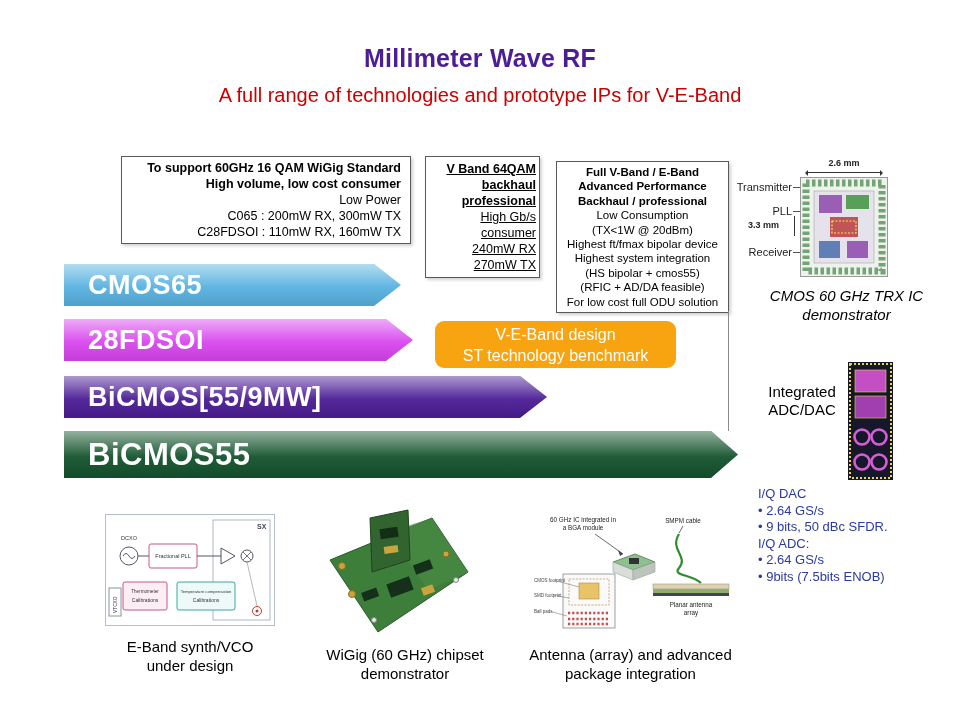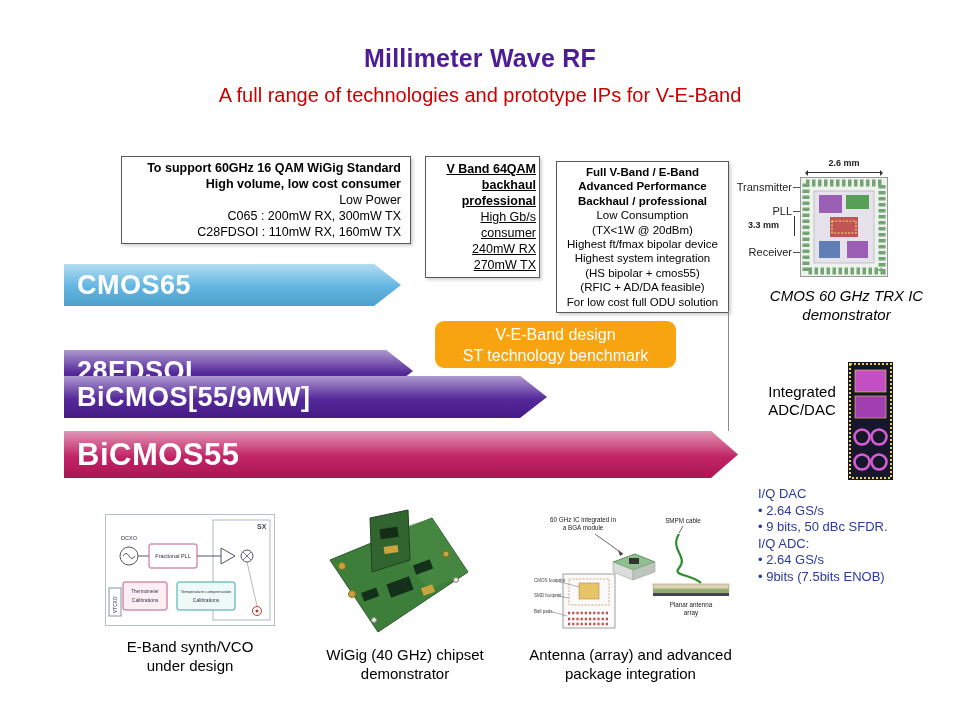--- a/index.html
+++ b/index.html
@@ -10,21 +10,21 @@
   .title { top:44px; left:0; width:960px; text-align:center; font-size:25px; font-weight:bold; color:#4c1d95; letter-spacing:.2px; }
   .subtitle { top:84px; left:0; width:960px; text-align:center; font-size:20px; }
 
   .box { position:absolute; background:#fff; border:1px solid #595959; box-shadow:2px 2px 3px rgba(0,0,0,.18); color:#000; }
   .bold { font-weight:bold; }
   #box-wigig { left:121px; top:156px; width:290px; padding:3px 9px; font-size:12.5px; line-height:16px; text-align:right; }
   #box-vband { left:425px; top:156px; width:115px; padding:4px 3px; font-size:12.5px; line-height:16px; text-align:right;text-decoration:underline; }
   #box-fullband { left:556px; top:161px; width:173px; padding:3px 3px; font-size:11.5px; line-height:14.4px; text-align:center; }
 
   .arrow { position:absolute; left:64px; display:flex; align-items:center;
-           clip-path:polygon(0 0, calc(100% - 27px) 0, 100% 50%, calc(100% - 27px) 100%, 0 100%); }
+           clip-path:polygon(0 0, calc(100% - 27px) 0, 100% 50%, calc(100% - 27px) 100%, 0 100%);padding-left:11px; }
   .arrow::before { content:""; position:absolute; inset:0;
            background:linear-gradient(rgba(255,255,255,.55), rgba(255,255,255,.05) 55%, rgba(0,0,0,.10)); }
   .arrow-label { position:relative; padding-left:13px; color:#fff; font-weight:bold; letter-spacing:.5px; }
   #arrow-cmos65   { top:264px; width:337px; height:42px; font-size:27px; }
   #arrow-fdsoi    { top:319px; width:349px; height:42px; font-size:27px; }
   #arrow-bicmos9mw{ top:376px; width:483px; height:42px; font-size:27px; }
   #arrow-bicmos55 { top:431px; width:674px; height:47px; font-size:31px; }
 
   #highlight { left:435px; top:321px; width:241px; height:47px; text-align:center; color:#fff;
                font-size:16px; line-height:21px; padding-top:3px;border-radius:9px; }
@@ -81,27 +81,27 @@
     <div>Highest ft/fmax bipolar device</div>
     <div>Highest system integration</div>
     <div>(HS bipolar + cmos55)</div>
     <div>(RFIC + AD/DA feasible)</div>
     <div>For low cost full ODU solution</div>
   </div>
 
   <div class="arrow" id="arrow-cmos65" style="background: rgb(88, 178, 224);">
     <span class="arrow-label">CMOS65</span>
   </div>
-  <div class="arrow" id="arrow-fdsoi" style="background: #4c1d95; margin-top: 31px;">
+  <div class="arrow" id="arrow-fdsoi" style="background: #d946ef;">
     <span class="arrow-label">28FDSOI</span>
   </div>
   <div class="arrow" id="arrow-bicmos9mw" style="background: #4c1d95;">
     <span class="arrow-label">BiCMOS[55/9MW]</span>
   </div>
-  <div class="arrow" id="arrow-bicmos55" style="background: #be185d;">
+  <div class="arrow" id="arrow-bicmos55" style="background: #14532d;">
     <span class="arrow-label">BiCMOS55</span>
   </div>
 
   <div class="abs" id="highlight" style="background: rgb(248, 164, 17);">
     <div>V-E-Band design</div>
     <div>ST technology benchmark</div>
   </div>
 
   <div class="vline" style="left:728px; top:311px; height:120px;"></div>
 
@@ -206,21 +206,21 @@
     <rect x="44" y="88" width="16" height="9" fill="#15301a" transform="rotate(-20 52 92)"></rect>
     <rect x="104" y="84" width="12" height="8" fill="#caa53d" transform="rotate(-20 110 88)"></rect>
     <circle cx="24" cy="64" r="3.5" fill="#caa53d" stroke="#8a6d1d"></circle>
     <circle cx="34" cy="92" r="3.5" fill="#caa53d" stroke="#8a6d1d"></circle>
     <circle cx="128" cy="52" r="3" fill="#caa53d" stroke="#8a6d1d"></circle>
     <circle cx="56" cy="118" r="2.5" fill="#e8e8e8" stroke="#888"></circle>
     <circle cx="138" cy="78" r="2.5" fill="#e8e8e8" stroke="#888"></circle>
   </svg>
 
   <div class="caption" style="left:310px; top:645px; width:190px;">
-    <div>WiGig (40 GHz) chipset</div>
+    <div>WiGig (60 GHz) chipset</div>
     <div>demonstrator</div>
   </div>
 
   <svg class="abs" style="left:533px; top:512px;" width="200" height="122" viewBox="0 0 200 122">
     <text x="50" y="10" font-size="6.3" text-anchor="middle" fill="#222">60 GHz IC integrated in</text>
     <text x="50" y="18" font-size="6.3" text-anchor="middle" fill="#222">a BGA module</text>
     <line x1="62" y1="22" x2="90" y2="42" stroke="#444" stroke-width="0.8"></line>
     <polygon points="90,42 85,38 87,44" fill="#444"></polygon>
     <text x="150" y="11" font-size="6.3" text-anchor="middle" fill="#222">SMPM cable</text>
     <line x1="150" y1="14" x2="146" y2="21" stroke="#444" stroke-width="0.8"></line>

